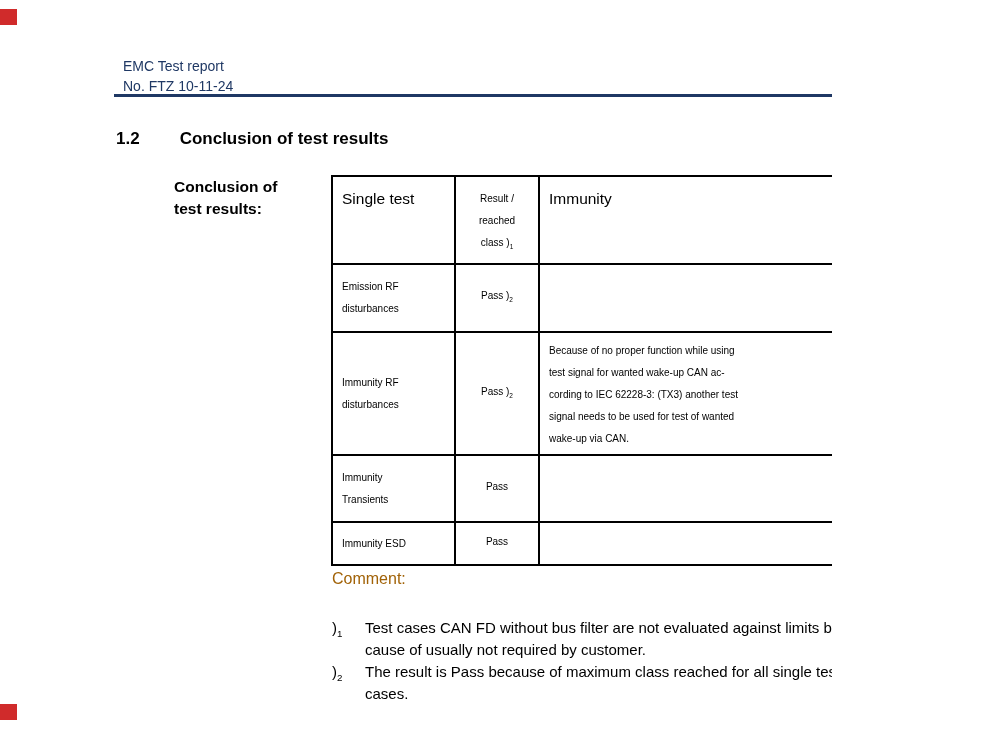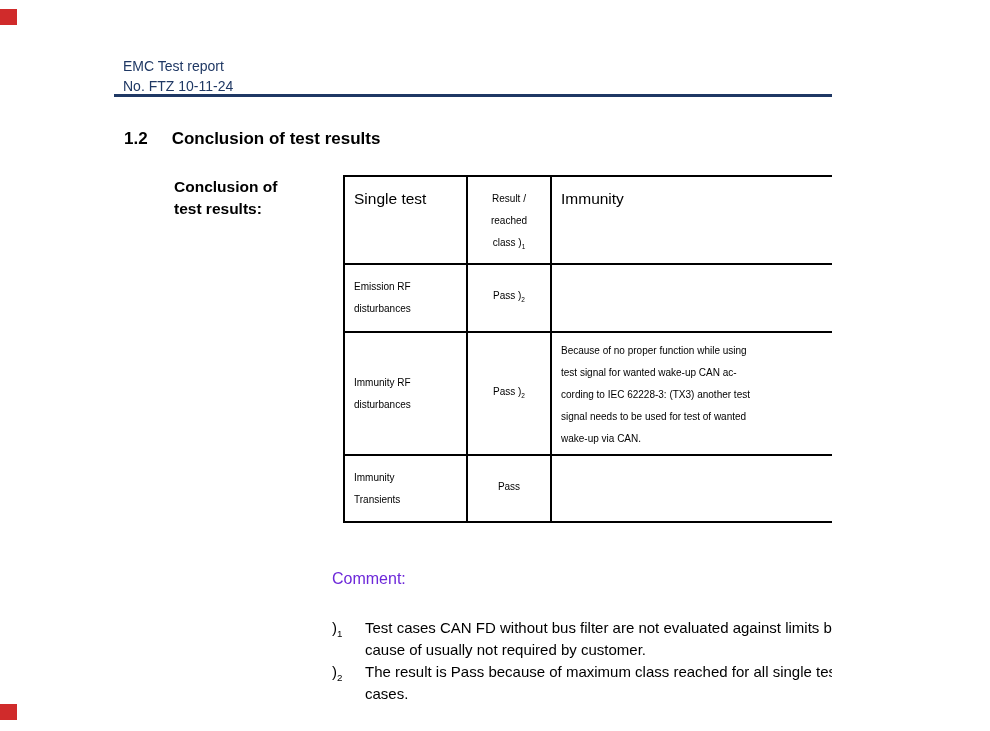--- a/index.html
+++ b/index.html
@@ -30,36 +30,36 @@
   .hdr-right{
     position:absolute;left:114px;top:56px;width:820px;
     text-align:right;font-size:14px;line-height:20px;color:var(--accent);
   }
   .hdr-rule{
     position:absolute;left:114px;top:94px;width:821px;height:3px;
     background:var(--accent);
   }
 
   .section-heading{
-    position:absolute;left:124px;top:129px;
-    display:flex;gap:24px;
+    position:absolute;left:116px;top:129px;
+    display:flex;gap:40px;
     font-size:17px;font-weight:bold;color:#000;
   }
 
   .sidebar-label{
     position:absolute;left:130px;top:176px;
     font-size:15.5px;font-weight:bold;line-height:22px;color:#000;margin-left:44px;
   }
   .sidebar-body{
     position:absolute;left:123px;top:241px;
     font-size:15px;line-height:22px;color:#000;
   }
 
   table.results-table{
-    position:absolute;left:343px;top:175px;
+    position:absolute;left:331px;top:175px;
     width:589px;border-collapse:collapse;table-layout:fixed;
   }
   table.results-table col.c1{width:123px;}
   table.results-table col.c2{width:84px;}
   table.results-table col.c3{width:382px;}
   table.results-table td{
     border:2px solid var(--border);
     font-size:10px;line-height:22px;color:#000;
   }
   td.cell-test{vertical-align:middle;padding:4px 6px 4px 9px;}
@@ -69,21 +69,21 @@
   tr.hdr-row td.cell-test,tr.hdr-row td.cell-comment{font-size:15.5px;line-height:22px;}
   tr.r-hdr{height:88px;}
   tr.r-1{height:68px;}
   tr.r-2{height:107px;}
   tr.r-3{height:67px;}
   tr.r-4{height:43px;}
   sub{font-size:0.65em;}
 
   .comment-label{
     position:absolute;left:332px;top:570px;
-    font-size:16px;color:#6d28d9;
+    font-size:16px;color:#a16207;
   }
 
   .footnotes{position:absolute;left:332px;top:617px;width:580px;}
   .footnote{display:flex;font-size:15px;line-height:22px;color:#000;}
   .fn-marker{flex:0 0 33px;}
   .fn-text{flex:1;}
 </style>
 </head>
 <body>
 
@@ -136,20 +136,25 @@
 cording to IEC 62228-3: (TX3) another test
 signal needs to be used for test of wanted
 wake-up via CAN.</td>
       </tr>
       <tr class="r-3">
         <td class="cell-test pre">Immunity
 Transients</td>
         <td class="cell-result"><span>Pass</span><sub></sub></td>
         <td class="cell-comment pre"></td>
       </tr>
+      <tr class="r-4">
+        <td class="cell-test pre">Immunity ESD</td>
+        <td class="cell-result"><span>Pass</span><sub></sub></td>
+        <td class="cell-comment pre"></td>
+      </tr>
     </tbody>
   </table>
 
   <div class="comment-label">Comment:</div>
 
   <div class="footnotes">
     <div class="footnote">
       <span class="fn-marker"><span>)</span><sub>1</sub></span>
       <span class="fn-text pre">Test cases CAN FD without bus filter are not evaluated against limits be-
 cause of usually not required by customer.</span>

